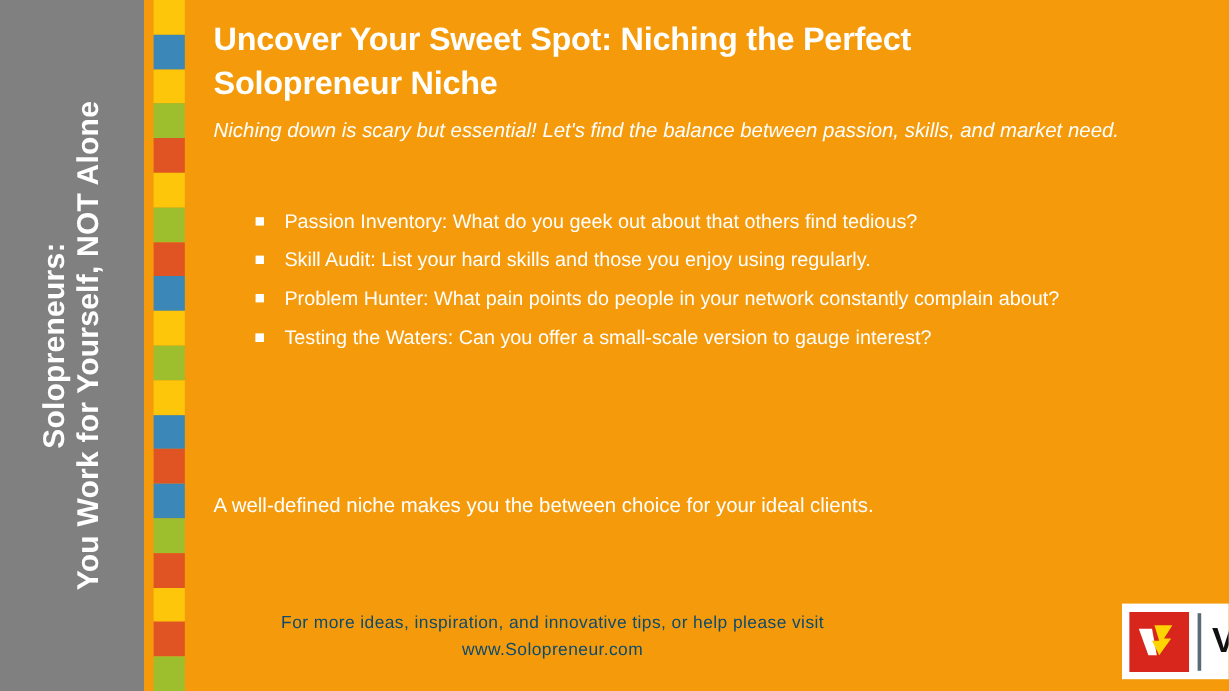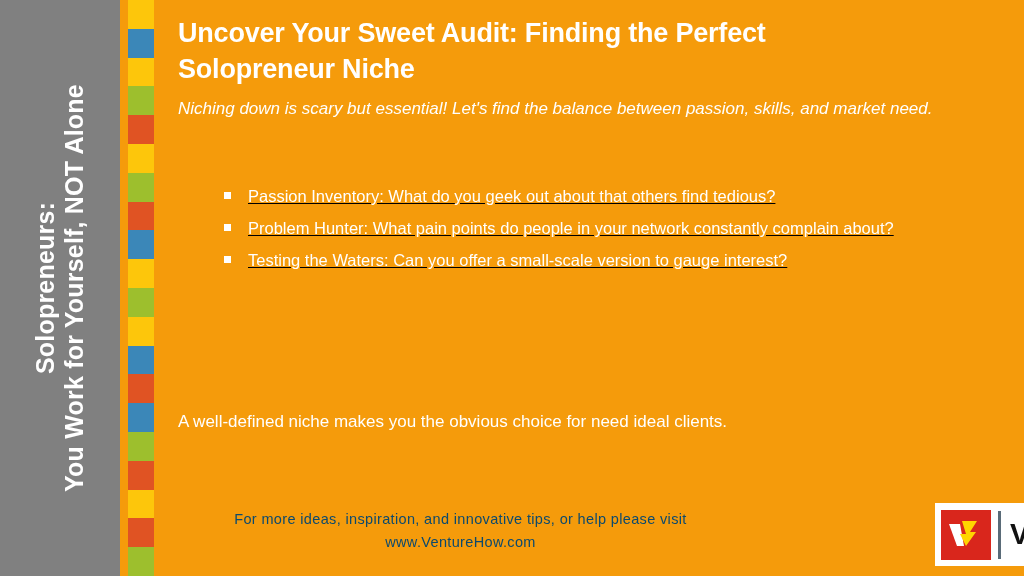--- a/index.html
+++ b/index.html
@@ -88,24 +88,23 @@
     color: #FFFFFF;
     font-size: 17px;
     line-height: 1.62;
     font-style: italic;
   }
 
   #bullets {
     position: absolute;
     left: 30px; top: 168px;
     width: 790px;
-    margin: 12px;
+    margin: 1px;
     padding: 0;
     list-style: none;
-    text-decoration: underline;
   }
   #bullets li {
     position: relative;
     padding-left: 28px;
     color: #FFFFFF;
     font-size: 16.5px;
     line-height: 1.95;
     margin-bottom: 0px;
   }
   .bullet-marker {
@@ -202,38 +201,39 @@
       <div class="chip" style="height: 28.8px; background: rgb(59, 135, 184);"></div>
       <div class="chip" style="height: 28.8px; background: rgb(157, 191, 45);"></div>
       <div class="chip" style="height: 28.8px; background: rgb(224, 83, 35);"></div>
       <div class="chip" style="height: 28.8px; background: rgb(253, 198, 11);"></div>
       <div class="chip" style="height: 28.8px; background: rgb(224, 83, 35);"></div>
       <div class="chip" style="height: 28.8px; background: rgb(157, 191, 45);"></div>
     </div>
 
   <div id="content">
 
-    <div id="title">Uncover Your Sweet Audit: Finding the Perfect Solopreneur Niche</div>
+    <div id="title">Uncover Your Sweet Spot: Niching the Perfect Solopreneur Niche</div>
 
     <div id="intro">Niching down is scary but essential! Let's find the balance between passion, skills, and market need.</div>
 
     <ul id="bullets">
         <li><span class="bullet-marker"></span><span>Passion Inventory: What do you geek out about that others find tedious?</span></li>
+        <li><span class="bullet-marker"></span><span>Skill Audit: List your hard skills and those you enjoy using regularly.</span></li>
         <li><span class="bullet-marker"></span><span>Problem Hunter: What pain points do people in your network constantly complain about?</span></li>
         <li><span class="bullet-marker"></span></li>
         <li><span class="bullet-marker"></span><span>Testing the Waters: Can you offer a small-scale version to gauge interest?</span></li>
       </ul>
 
     <div id="outro">
-        <div class="outro-line">A well-defined niche makes you the obvious choice for need ideal clients.</div>
+        <div class="outro-line">A well-defined niche makes you the between choice for your ideal clients.</div>
       </div>
 
     <div id="footer-note">
       <div>For more ideas, inspiration, and innovative tips, or help please visit</div>
-      <div>www.VentureHow.com</div>
+      <div>www.Solopreneur.com</div>
     </div>
 
     <div id="logo">
       <div id="logo-mark">
         <svg viewBox="0 0 50 50" width="50" height="50" aria-hidden="true">
           <rect x="0" y="0" width="50" height="50" fill="#D9261C"></rect>
           <polygon points="8,14 19,14 23,36 16,36" fill="#FFFFFF"></polygon>
           <polygon points="25,36 19,24 25,24 21,11 36,11 29,22 35,22" fill="#FFD400"></polygon>
         </svg>
       </div>

